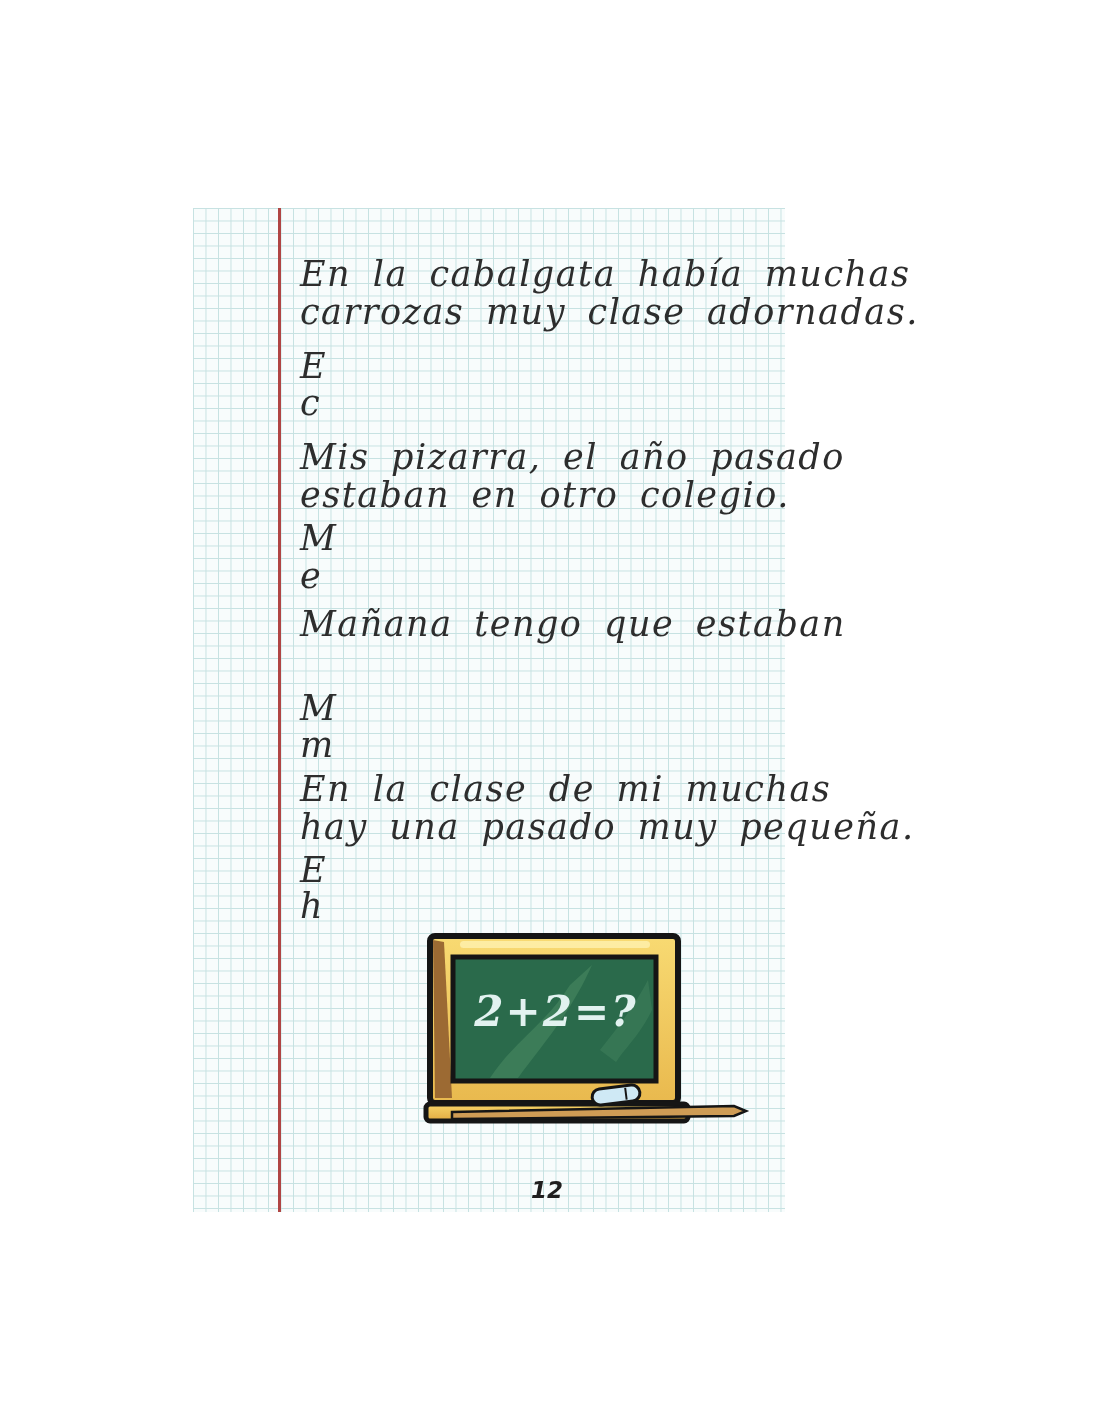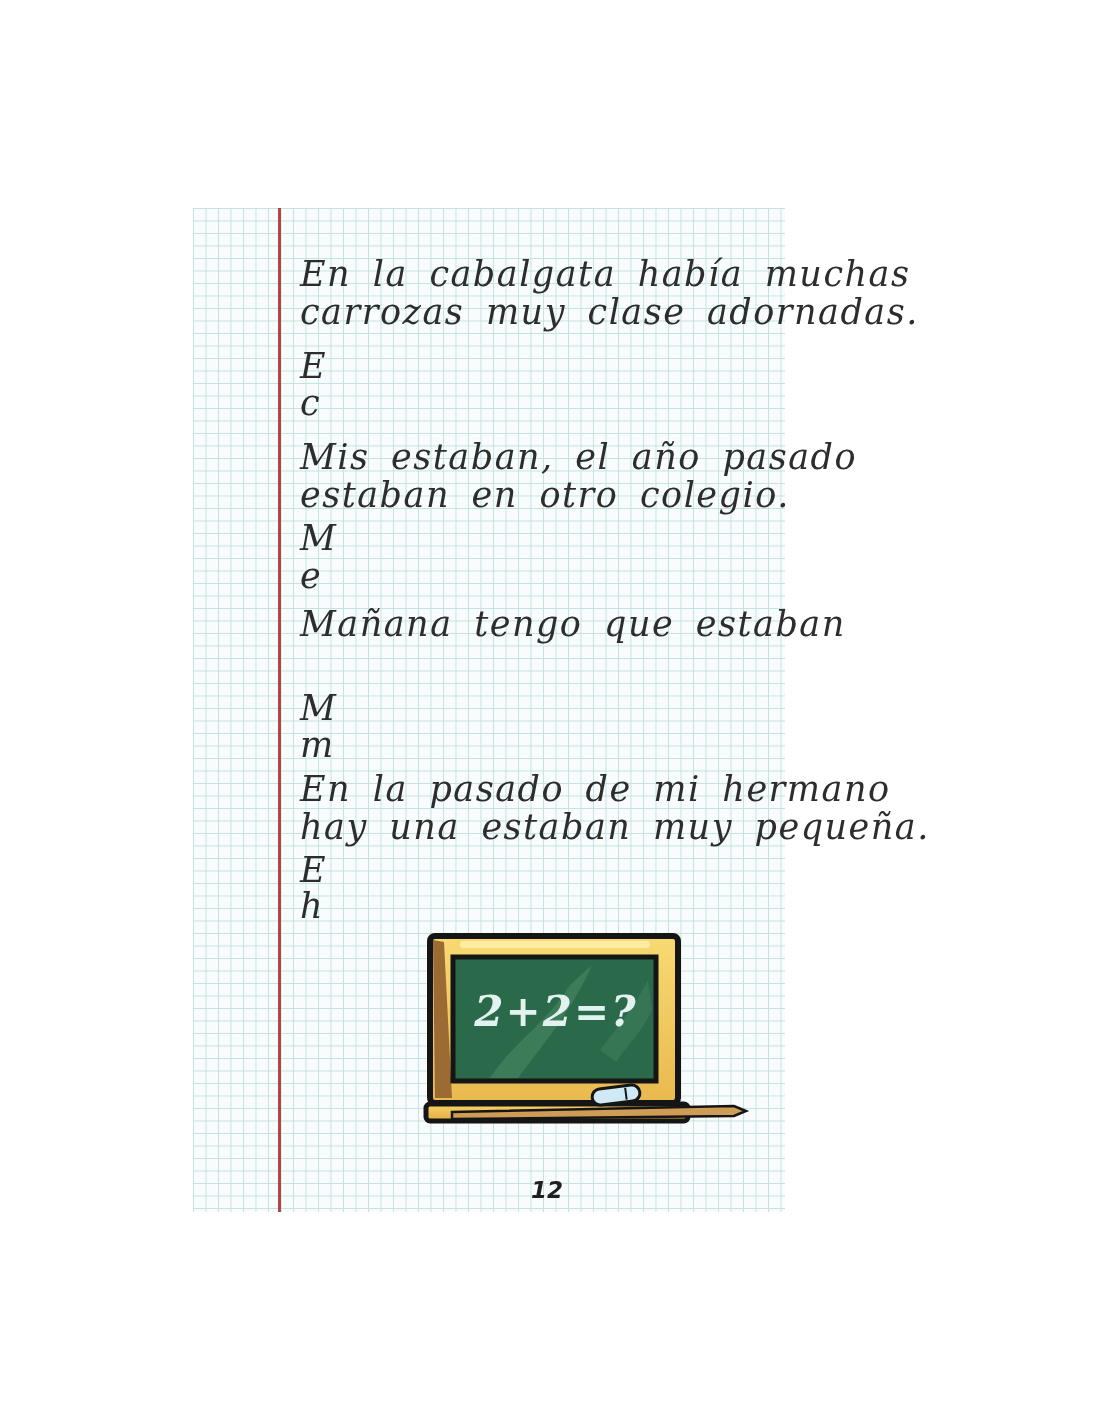--- a/index.html
+++ b/index.html
@@ -97,35 +97,35 @@
   <div class="redline"></div>
 
   <div class="hw b1">
     <div>En la cabalgata había muchas</div>
     <div>carrozas muy clase adornadas.</div>
   </div>
   <div class="hw letter l1a">E</div>
   <div class="hw letter l1b">c</div>
 
   <div class="hw b2">
-    <div>Mis estaban, el año pasado</div>
+    <div>Mis pizarra, el año pasado</div>
     <div>estaban en otro colegio.</div>
   </div>
   <div class="hw letter l2a">M</div>
   <div class="hw letter l2b">e</div>
 
   <div class="hw b3">
     <div>Mañana tengo que estaban</div>
   </div>
   <div class="hw letter l3a">M</div>
   <div class="hw letter l3b">m</div>
 
   <div class="hw b4">
-    <div>En la pasado de mi hermano</div>
-    <div>hay una estaban muy pequeña.</div>
+    <div>En la clase de mi muchas</div>
+    <div>hay una pasado muy pequeña.</div>
   </div>
   <div class="hw letter l4a">E</div>
   <div class="hw letter l4b">h</div>
 
   <svg class="board-illu" viewBox="0 0 330 210">
     <defs>
       <linearGradient id="frameGrad" x1="0" y1="0" x2="0" y2="1">
         <stop offset="0" stop-color="#f8da72"></stop>
         <stop offset="1" stop-color="#e9b94e"></stop>
       </linearGradient>

